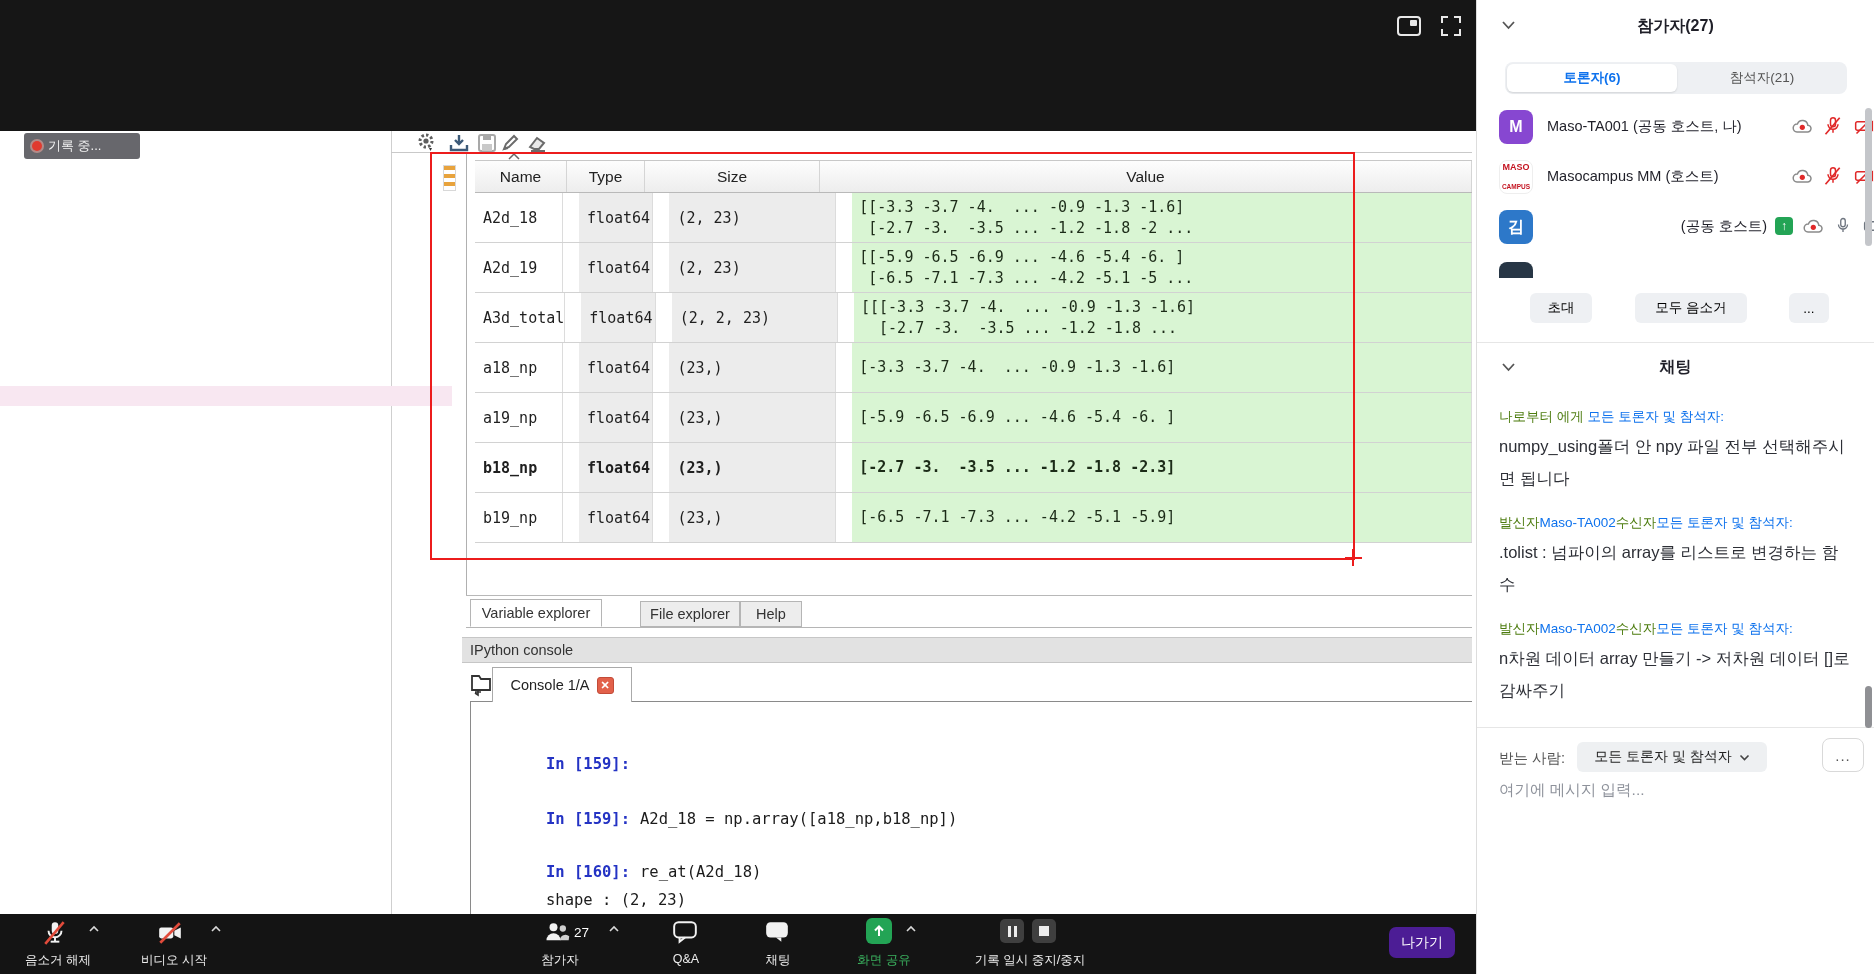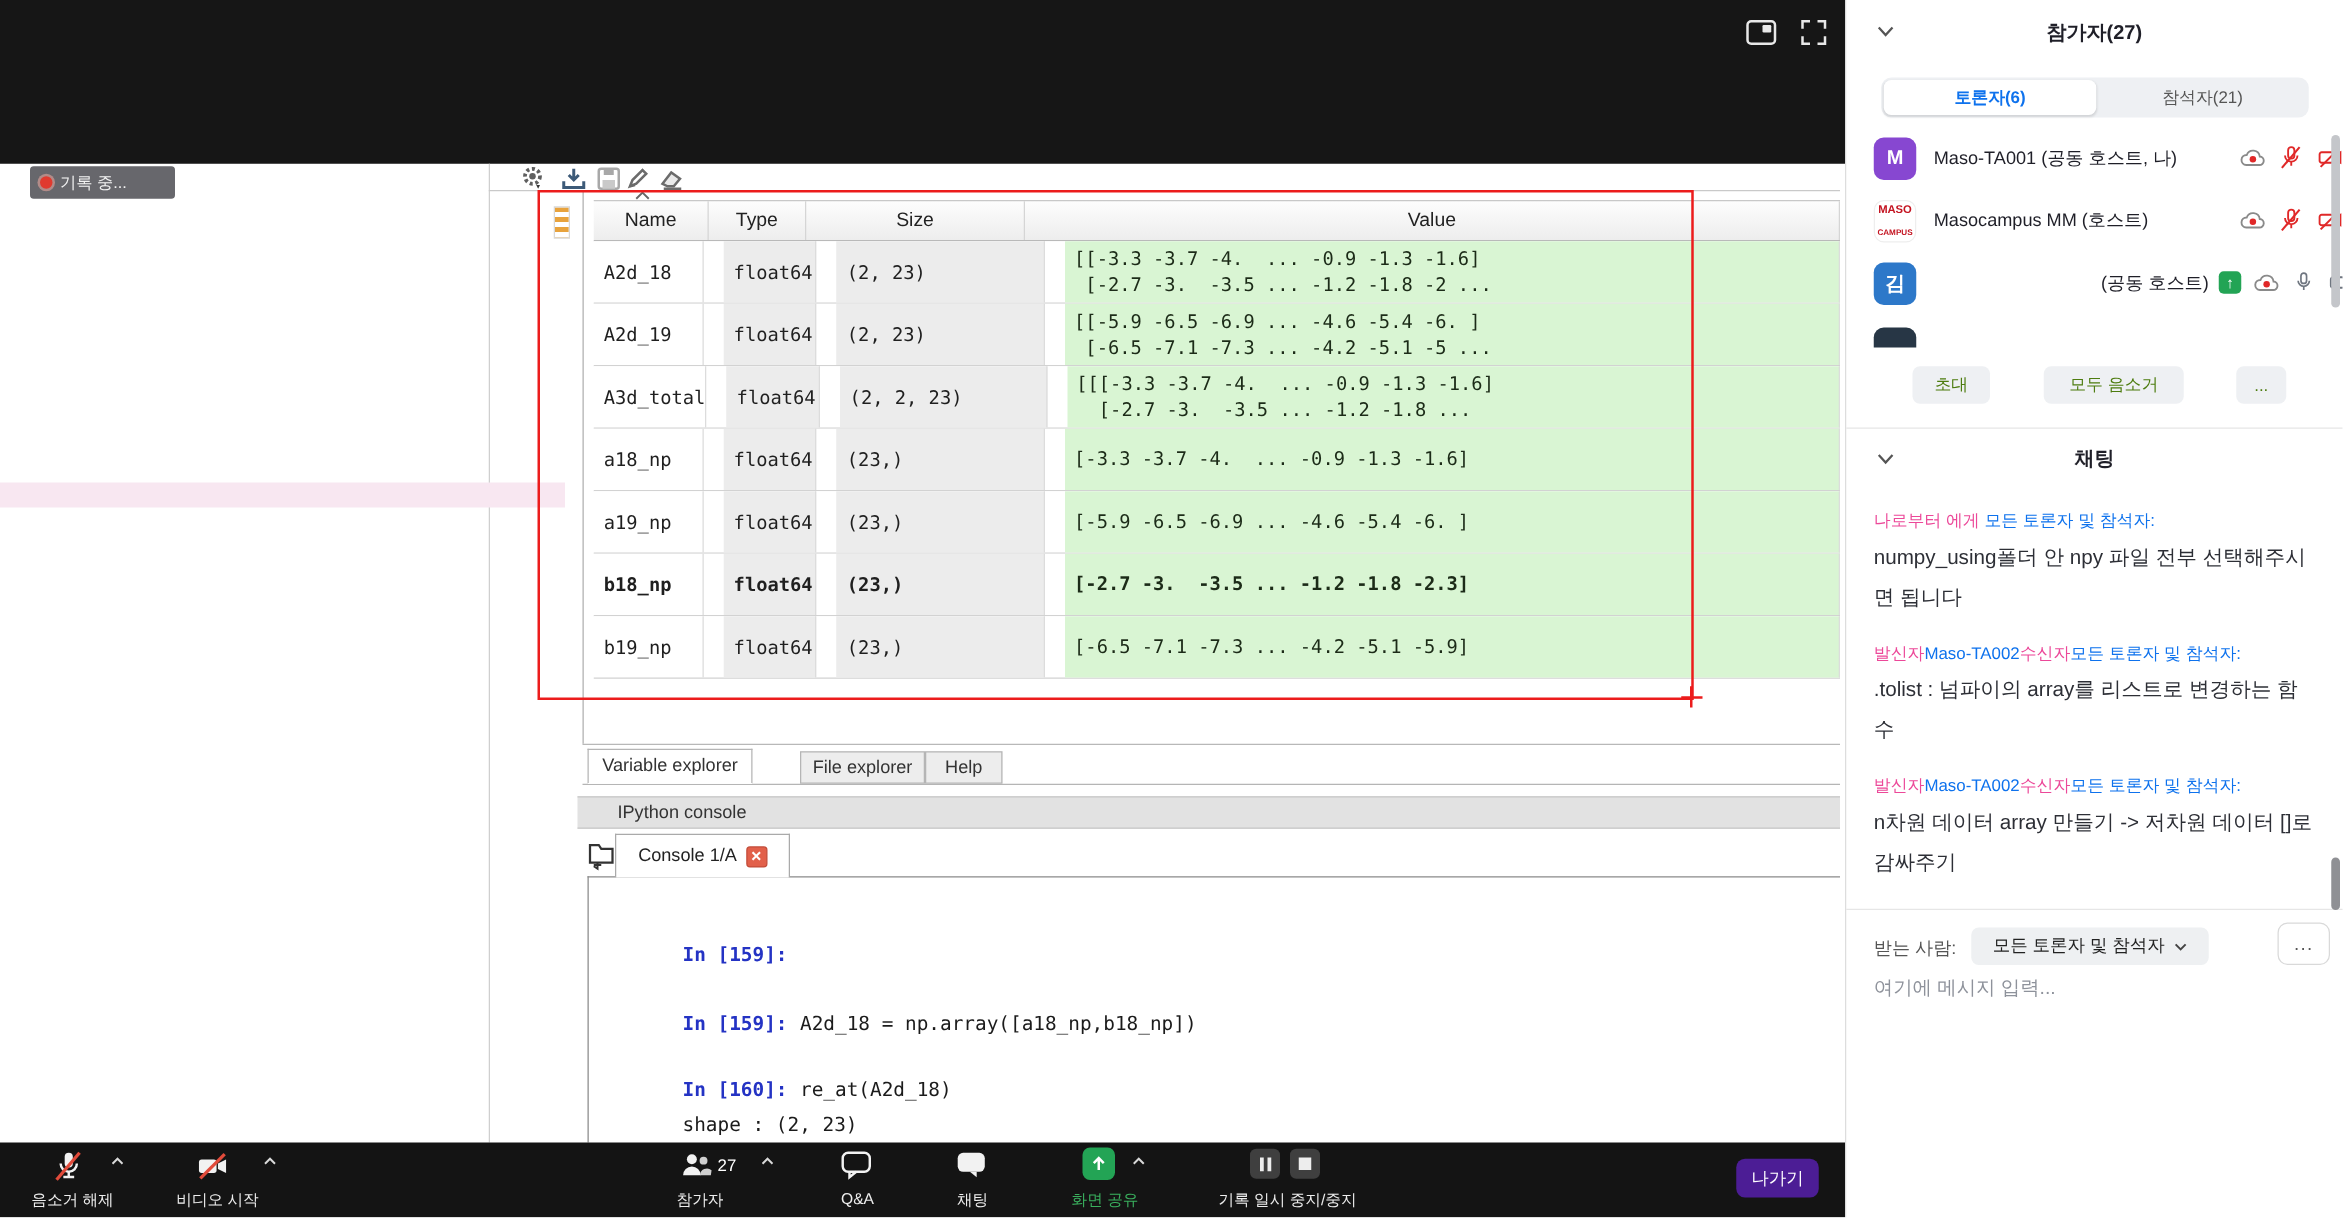--- a/index.html
+++ b/index.html
@@ -48,21 +48,21 @@
   .anno-cross-v { position:absolute; left:1352px; top:549px; width:2px; height:17px; background:#ec1c1c; }
 
   
   .pane-tab { position:absolute; top:599px; height:28px; display:flex; align-items:center; justify-content:center;
     font-size:14.5px; color:#333; border:1px solid #b5b5b5; cursor:pointer; }
   .pane-tab.active { background:#fff; border-bottom:1px solid #fff; z-index:2; }
   .pane-tab.inactive { background:#ededed; top:601px; height:26px;margin-left:38px; }
 
   .ipy-bar { position:absolute; left:462px; top:637px; width:1010px; height:26px; background:#e2e2e2;
     border-top:1px solid #c6c6c6; border-bottom:1px solid #c6c6c6; display:flex; align-items:center; }
-  .ipy-bar span { font-size:14.5px; color:#333; padding-left:32px; }
+  .ipy-bar span { font-size:14.5px; color:#333; padding-left:8px; }
 
   .console-tab { position:absolute; left:492px; top:667px; width:140px; height:35px; background:#fff;
     border:1px solid #aaa; border-bottom:none; display:flex; align-items:center; justify-content:center; gap:7px;
     font-size:14.5px; color:#222; cursor:pointer; z-index:2; }
   .tab-close { width:17px; height:17px; border-radius:3px; background:#e2604a; color:#fff; font-size:11px; font-weight:bold;
     display:flex; align-items:center; justify-content:center; cursor:pointer; border:1px solid #c24b38; }
   .console-box { position:absolute; left:470px; top:701px; width:1002px; height:213px; background:#fff;
     border-top:1px solid #8a8a8a; border-left:1px solid #8a8a8a; }
   .con-line { position:absolute; left:490px; font-family:"DejaVu Sans Mono", monospace; font-size:15.5px; white-space:pre; }
   .con-prompt { color:#2433c4; font-weight:bold; }
@@ -92,26 +92,26 @@
     justify-content:center; font-size:13.5px; color:#555; cursor:pointer; }
   .p-row { position:absolute; left:0; width:398px; height:44px; }
   .p-avatar { position:absolute; left:22px; top:0; width:34px; height:34px; border-radius:8px; color:#fff;
     display:flex; align-items:center; justify-content:center; font-size:16px; font-weight:bold; }
   .p-name { position:absolute; left:70px; top:7px; font-size:14.5px; color:#1f1f28; white-space:nowrap; }
   .p-icons { position:absolute; top:6px; display:flex; gap:9px; align-items:center; }
   .maso-logo { background:#fff; border:1px solid #eee; flex-direction:column; gap:12px; }
   .maso-logo div { color:#c41421; font-weight:bold; line-height:1; }
   .gbadge { width:18px; height:18px; background:#23A455; border-radius:4px; color:#fff; font-size:12px;
     display:flex; align-items:center; justify-content:center; }
-  .side-btn { position:absolute; height:30px; background:#eef0f3; border-radius:6px; font-size:13.5px; color:#4d7c0f;
+  .side-btn { position:absolute; height:30px; background:#eef0f3; border-radius:6px; font-size:13.5px; color:#000000;
     display:flex; align-items:center; justify-content:center; cursor:pointer; }
   .divider { position:absolute; left:0; width:398px; height:1px; background:#e6e6e6; }
 
   .msg-head { position:absolute; left:22px; width:352px; font-size:13.5px; white-space:nowrap; overflow:hidden; }
-  .mh-gray { color:#ec4899; } .mh-blue { color:#0E72ED; }
+  .mh-gray { color:#4d7c0f; } .mh-blue { color:#0E72ED; }
   .msg-body { position:absolute; left:22px; width:352px; font-size:16.5px; line-height:32px; color:#2d2f36; }
   .recip-pill { position:absolute; left:100px; top:742px; width:190px; height:30px; background:#eef0f2; border-radius:6px;
     display:flex; align-items:center; justify-content:center; gap:7px; font-size:14px; color:#222; cursor:pointer; }
   .more-btn { position:absolute; left:345px; top:738px; width:42px; height:34px; border:1px solid #d9d9d9; border-radius:8px;
     display:flex; align-items:center; justify-content:center; font-size:15px; color:#555; letter-spacing:1px; cursor:pointer; }
   .chat-input { position:absolute; left:22px; top:780px; width:340px; font-size:15.5px; color:#8e929b; cursor:text; }
   .sb-thumb { position:absolute; left:388px; width:7px; border-radius:4px; }
 </style>
 </head>
 <body>

